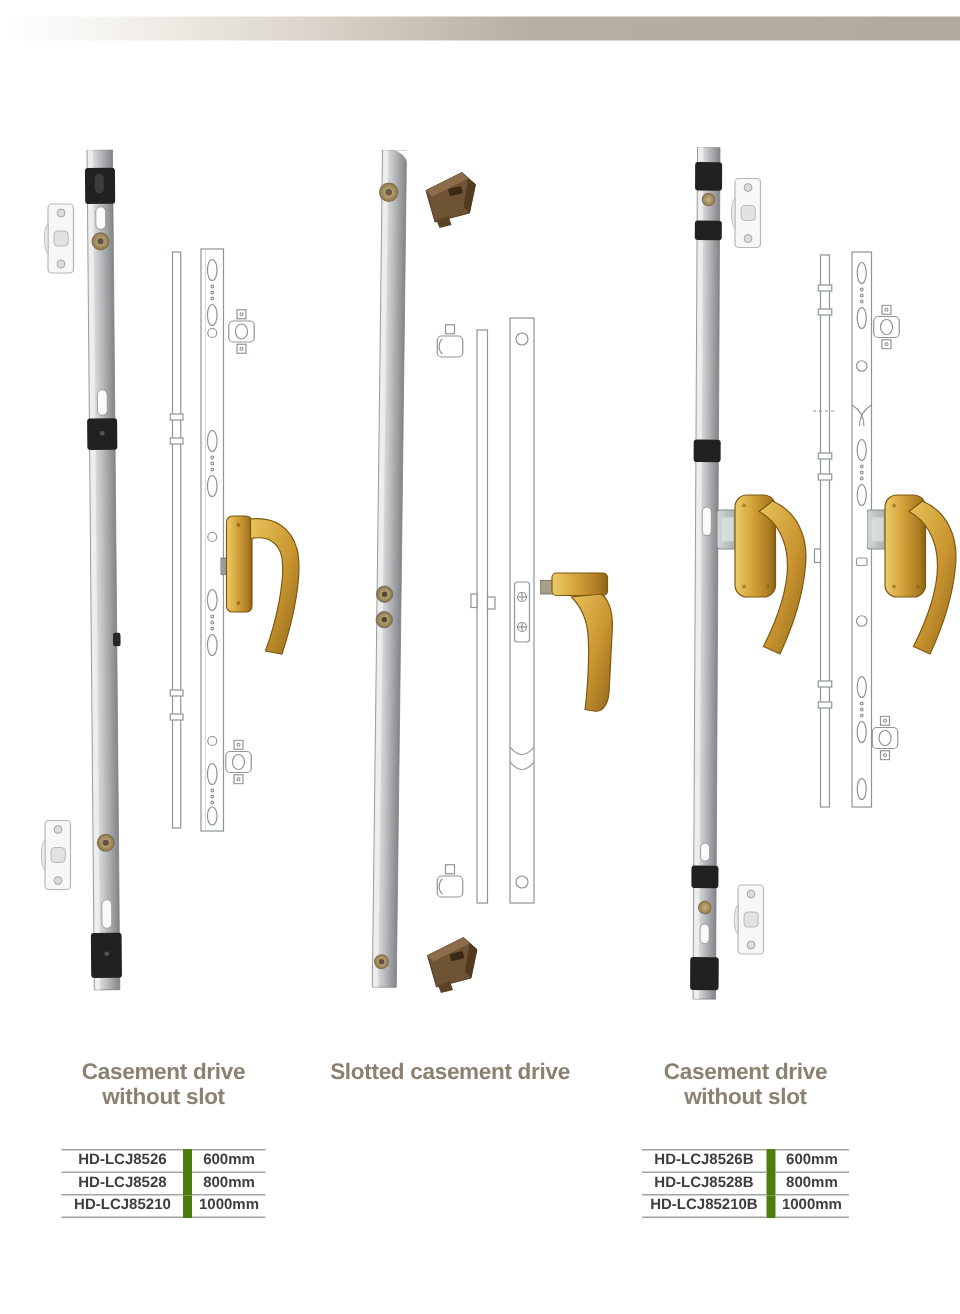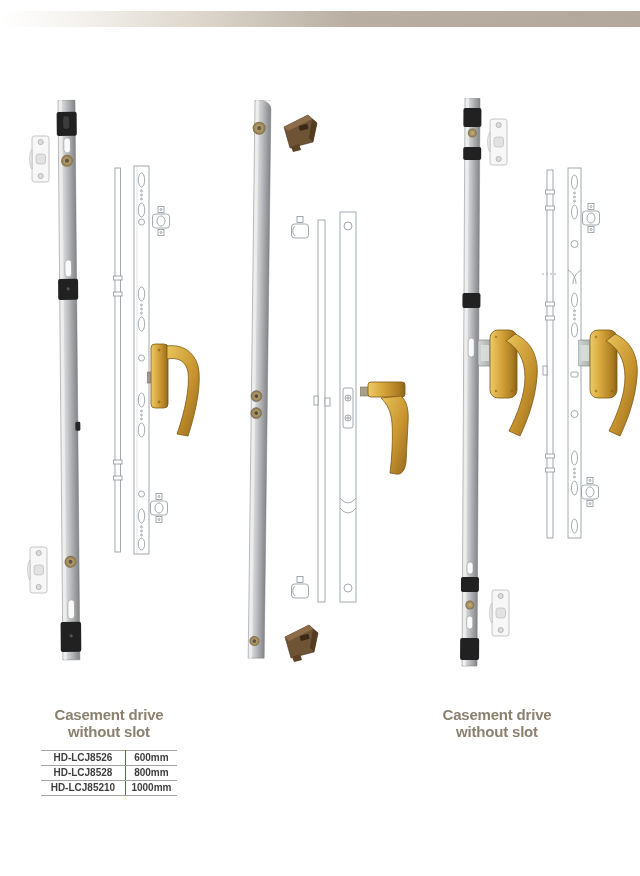--- a/index.html
+++ b/index.html
@@ -3,30 +3,30 @@
 <meta charset="utf-8">
 <style>
   html,body{margin:0;padding:0;background:#fff;}
   .page{position:relative;width:640px;height:876px;background:#ffffff;overflow:hidden;
         font-family:"Liberation Sans", sans-serif;}
   .accent-bar{position:absolute;left:0;top:11px;width:640px;height:16px;
       background:linear-gradient(90deg,#ffffff 0%,#f7f5f2 10%,#ded8ce 30%,#b8aea1 55%,#b2a89b 100%);}
   .fig{position:absolute;}
   svg{display:block;}
   
-  .footer-col{position:absolute;top:706px;display:flex;flex-direction:column;align-items:center;}
+  .footer-col{position:absolute;top:706px;display:flex;flex-direction:column;align-items:center;gap:16px;}
   .p-title{height:34px;display:flex;flex-direction:column;align-items:center;justify-content:flex-start;
            color:#8a8170;font-size:15px;font-weight:bold;line-height:17px;letter-spacing:-0.2px;}
   .title-line{white-space:nowrap;}
   .title-line:empty{display:none;}
   .spec-table{border-collapse:collapse;margin-top:10px;width:100%;}
   .spec-table td{border-top:1px solid #a3a3a3;border-bottom:1px solid #a3a3a3;
       font-size:10px;font-weight:bold;color:#3e3e3e;text-align:center;
       height:14px;line-height:14px;padding:0 2px;white-space:nowrap;}
-  .spec-table td.model{width:62%;border-right:1px solid #4d7c0f;}
+  .spec-table td.model{width:62%;border-right:6px solid #4d7c0f;}
 </style>
 </head>
 <body>
 
 <div class="page">
 
   <svg width="0" height="0" style="position:absolute" aria-hidden="true">
     <defs>
       <linearGradient id="metalH" x1="0" y1="0" x2="1" y2="0">
         <stop offset="0" stop-color="#efeff0"></stop>
@@ -379,22 +379,42 @@
         </tr>
         <tr>
           <td class="model">HD-LCJ85210</td>
           <td>1000mm</td>
         </tr>
       </tbody>
     </table>
   </div>
 
   <div class="footer-col" style="left:229px;width:142px;">
+    <div class="p-title">
+      <span class="title-line">Slotted casement drive</span>
+
+    </div>
   </div>
 
   <div class="footer-col" style="left:428px;width:138px;">
     <div class="p-title">
       <span class="title-line">Casement drive</span>
       <span class="title-line">without slot</span>
     </div>
+    <table class="spec-table">
+      <tbody>
+        <tr>
+          <td class="model">HD-LCJ8526B</td>
+          <td>600mm</td>
+        </tr>
+        <tr>
+          <td class="model">HD-LCJ8528B</td>
+          <td>800mm</td>
+        </tr>
+        <tr>
+          <td class="model">HD-LCJ85210B</td>
+          <td>1000mm</td>
+        </tr>
+      </tbody>
+    </table>
   </div>
 
 </div>
 
 </body></html>

